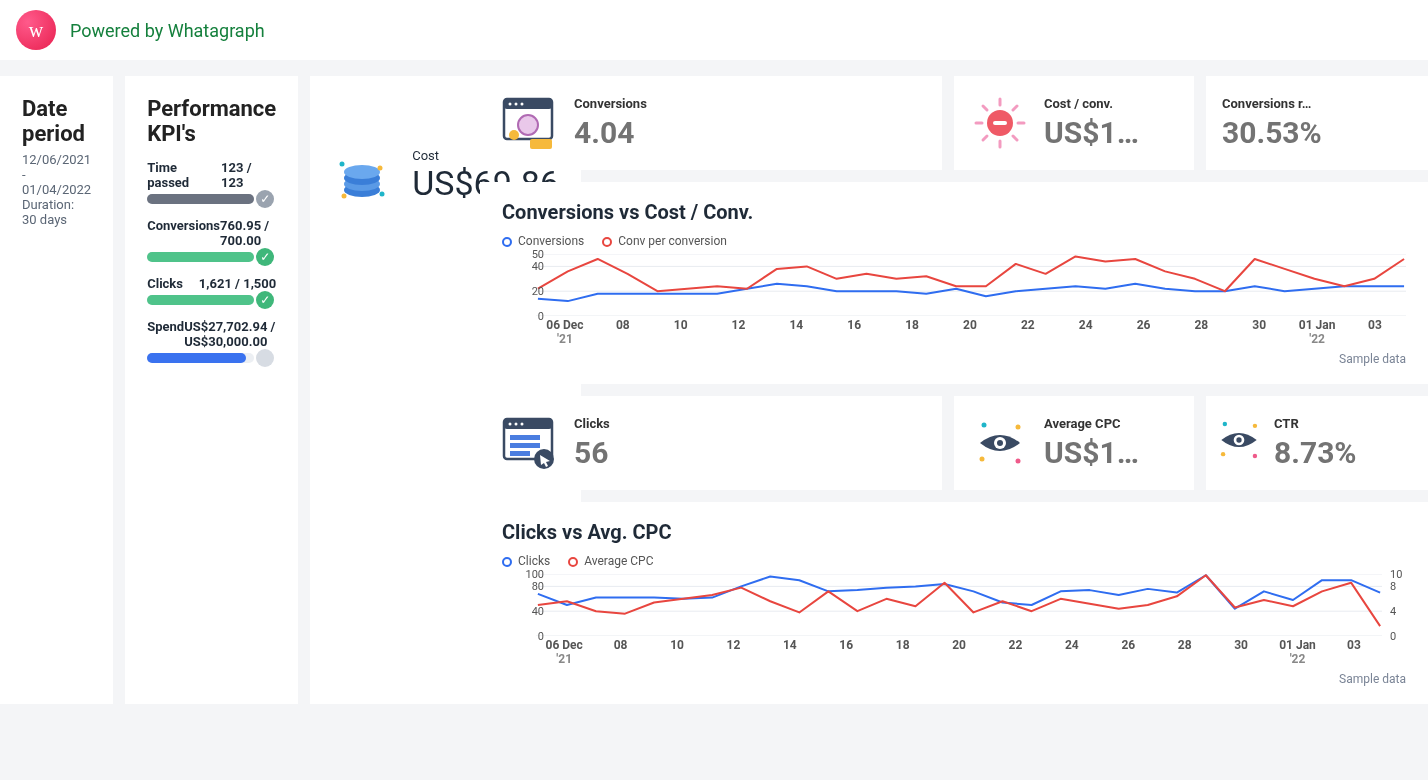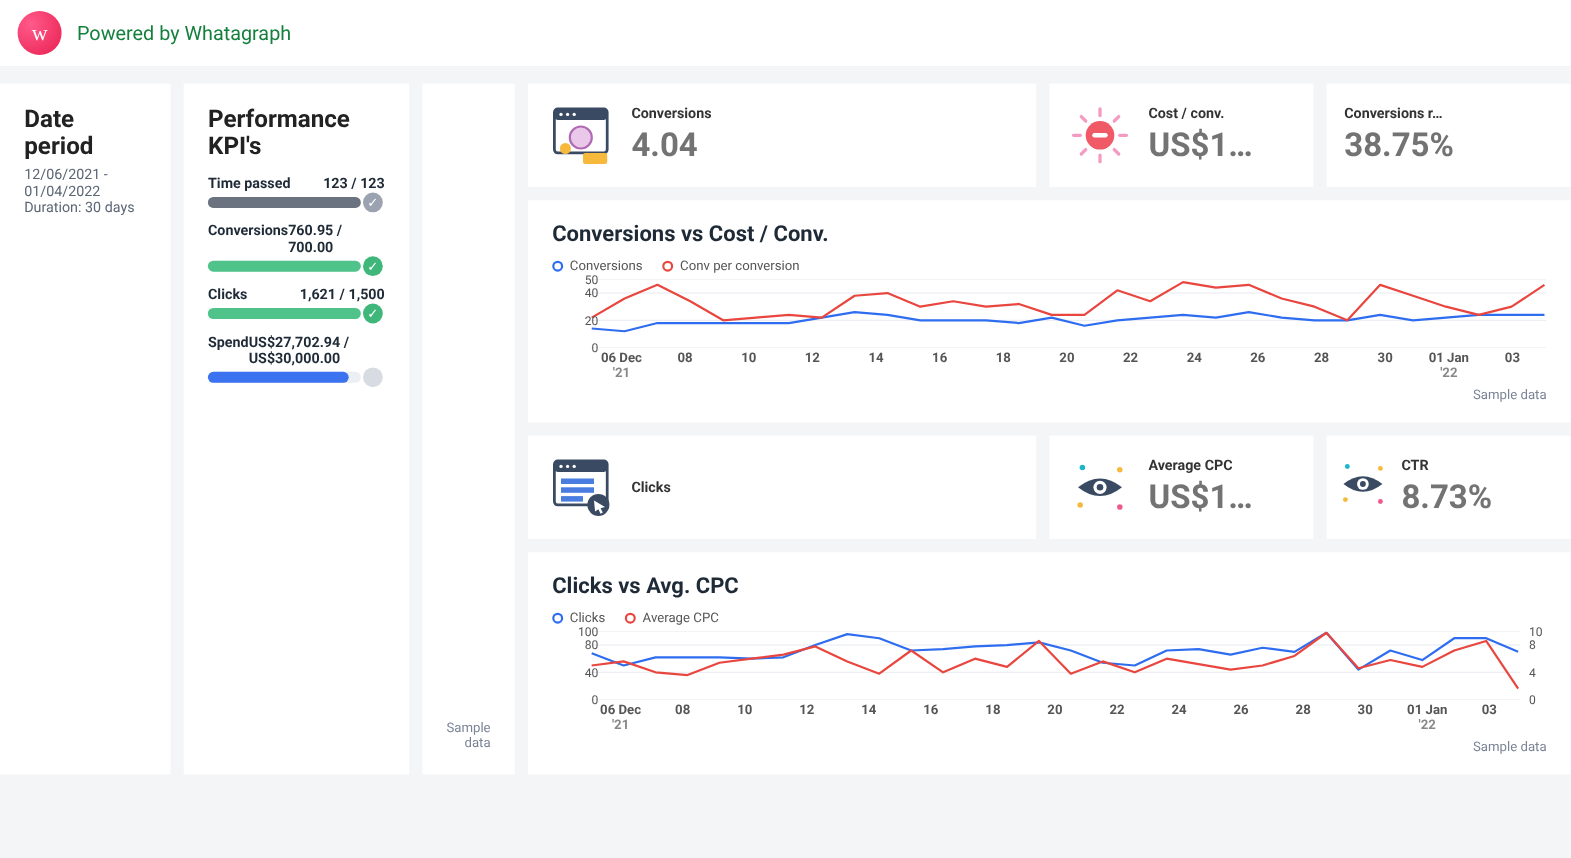--- a/index.html
+++ b/index.html
@@ -117,20 +117,38 @@
             <span>US$27,702.94 / US$30,000.00</span>
           </div>
           <div class="bar" style="margin-right: 22px;">
             <div class="fill" style="width: 92%; background: rgb(58, 114, 239);"></div>
             <div class="badge" style="background: rgb(215, 220, 227); font-size: 12px;"></div>
           </div>
         </div>
     </div>
 
     <div class="bottom-left" style="flex:1;">
+      <div class="bl-body">
+        <div class="icon-box">
+          <svg viewBox="0 0 56 52">
+            <ellipse cx="30" cy="40" rx="18" ry="7" fill="#3a7ed8"></ellipse>
+            <ellipse cx="30" cy="34" rx="18" ry="7" fill="#5a9ae6"></ellipse>
+            <ellipse cx="30" cy="28" rx="18" ry="7" fill="#3a7ed8"></ellipse>
+            <ellipse cx="30" cy="22" rx="18" ry="7" fill="#6aa8ee"></ellipse>
+            <circle cx="10" cy="14" r="2.5" fill="#1fb5c9"></circle>
+            <circle cx="48" cy="18" r="2.5" fill="#f6b93b"></circle>
+            <circle cx="12" cy="46" r="2.5" fill="#f6b93b"></circle>
+            <circle cx="50" cy="44" r="2.5" fill="#1fb5c9"></circle>
+          </svg>
+        </div>
+        <div class="metric-text">
+          <div class="label">Cost</div>
+          <div class="value" style="font-size:34px;">US$69.86</div>
+        </div>
+      </div>
       <div class="sample" style="margin-top:auto;">Sample data</div>
     </div>
   </div>
 
   <div style="display:flex; flex-direction:column; gap:12px;">
     <div class="row3">
       <div class="metric-card">
         <div class="icon-box">
           <svg viewBox="0 0 56 52">
             <rect x="4" y="2" width="48" height="40" rx="3" fill="none" stroke="#3a4a63" stroke-width="2.5"></rect>
@@ -166,21 +184,21 @@
           </svg>
         </div>
         <div class="metric-text">
           <div class="label">Cost / conv.</div>
           <div class="value">US$1…</div>
         </div>
       </div>
       <div class="metric-card" style="padding-left:16px;">
         <div class="metric-text">
           <div class="label">Conversions r…</div>
-          <div class="value">38.75%</div>
+          <div class="value">30.53%</div>
         </div>
       </div>
     </div>
 
     <div class="chart-card">
       <h3 class="chart-title">Conversions vs Cost / Conv.</h3>
       <div class="legend">
         <span><span class="dot" style="border-color:#2f6df0"></span><span>Conversions</span></span>
         <span><span class="dot" style="border-color:#e8463f"></span><span>Conv per conversion</span></span>
       </div>
@@ -231,20 +249,21 @@
               <circle cx="22" cy="7" r="1.5" fill="#fff"></circle>
             <rect x="10" y="18" width="30" height="5" fill="#4a7de0"></rect>
             <rect x="10" y="26" width="30" height="5" fill="#4a7de0"></rect>
             <rect x="10" y="34" width="20" height="5" fill="#4a7de0"></rect>
             <circle cx="44" cy="42" r="10" fill="#3a4a63"></circle>
             <path d="M40 38 L50 44 L46 45 L48 49 L46 50 L44 46 L41 48 Z" fill="#fff"></path>
           </svg>
         </div>
         <div class="metric-text">
           <div class="label">Clicks</div>
+          <div class="value">56</div>
         </div>
       </div>
       <div class="metric-card">
         <div class="icon-box" style="width:52px;">
           <svg viewBox="0 0 52 52">
             <circle cx="10" cy="8" r="2.5" fill="#1fb5c9"></circle>
               <circle cx="44" cy="10" r="2.5" fill="#f6b93b"></circle>
             <circle cx="8" cy="42" r="2.5" fill="#f6b93b"></circle>
               <circle cx="44" cy="44" r="2.5" fill="#ef5a8a"></circle>
             <path d="M6 26 Q26 10 46 26 Q26 42 6 26 Z" fill="#3a4a63"></path>

